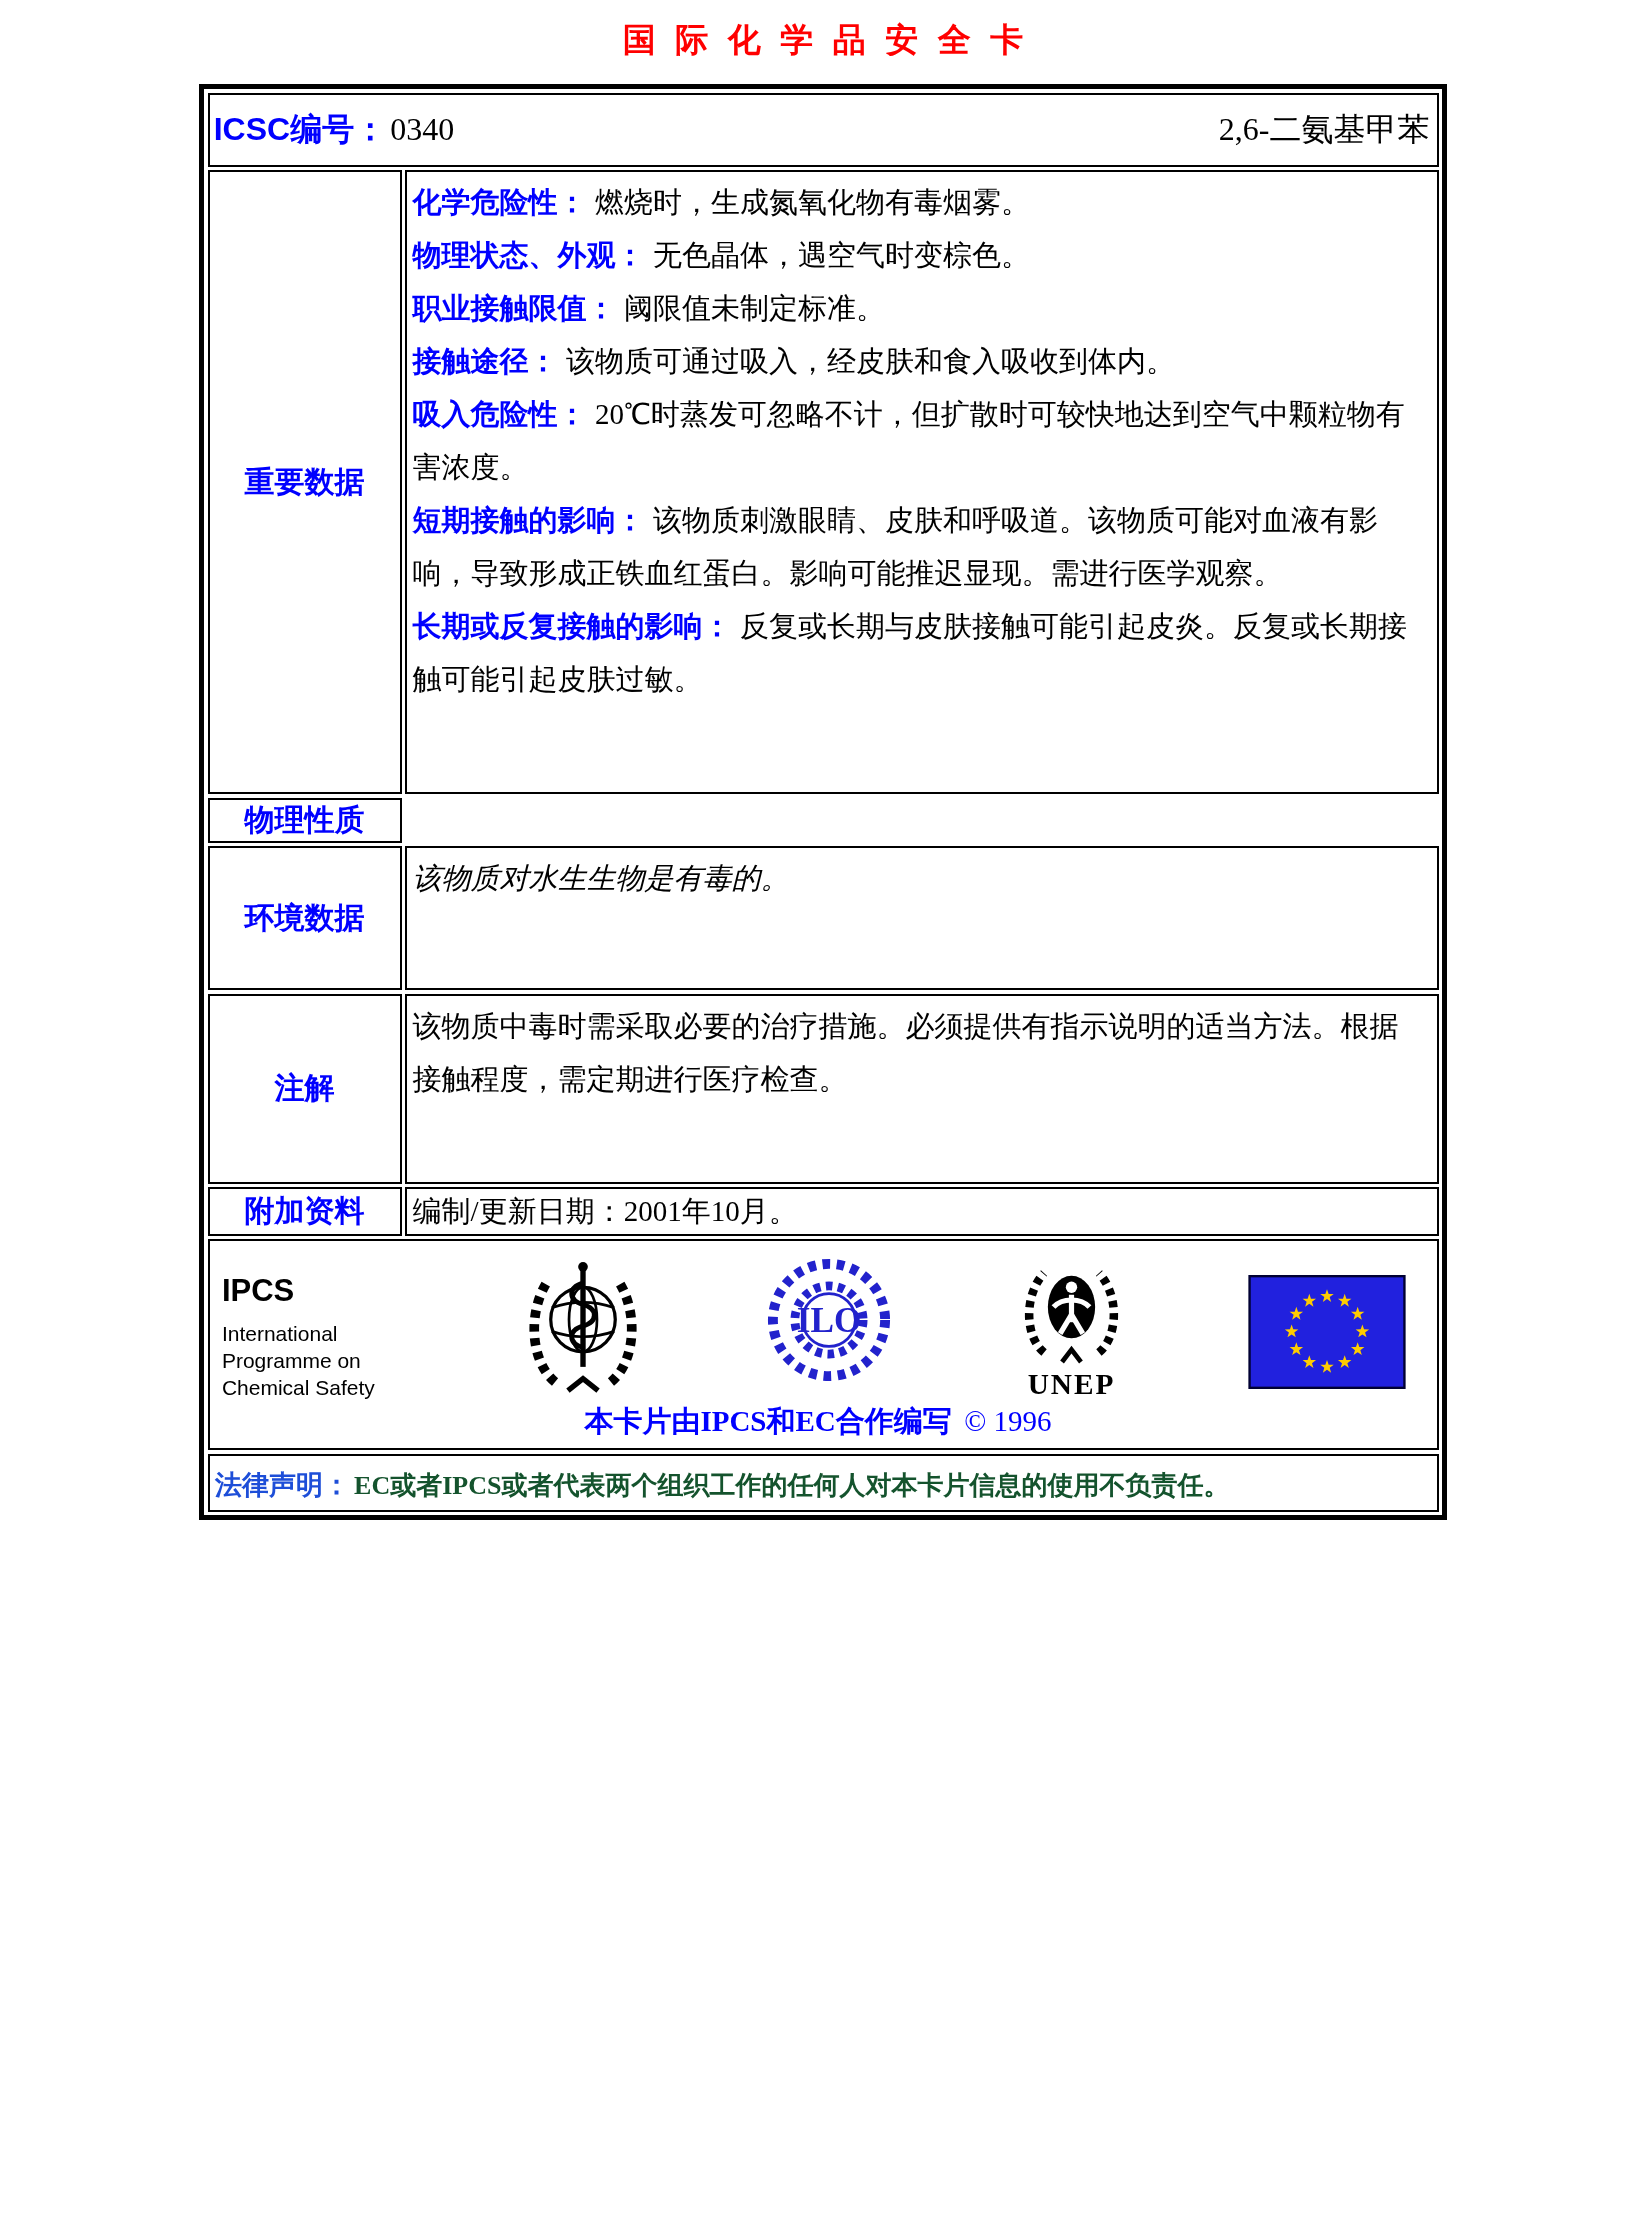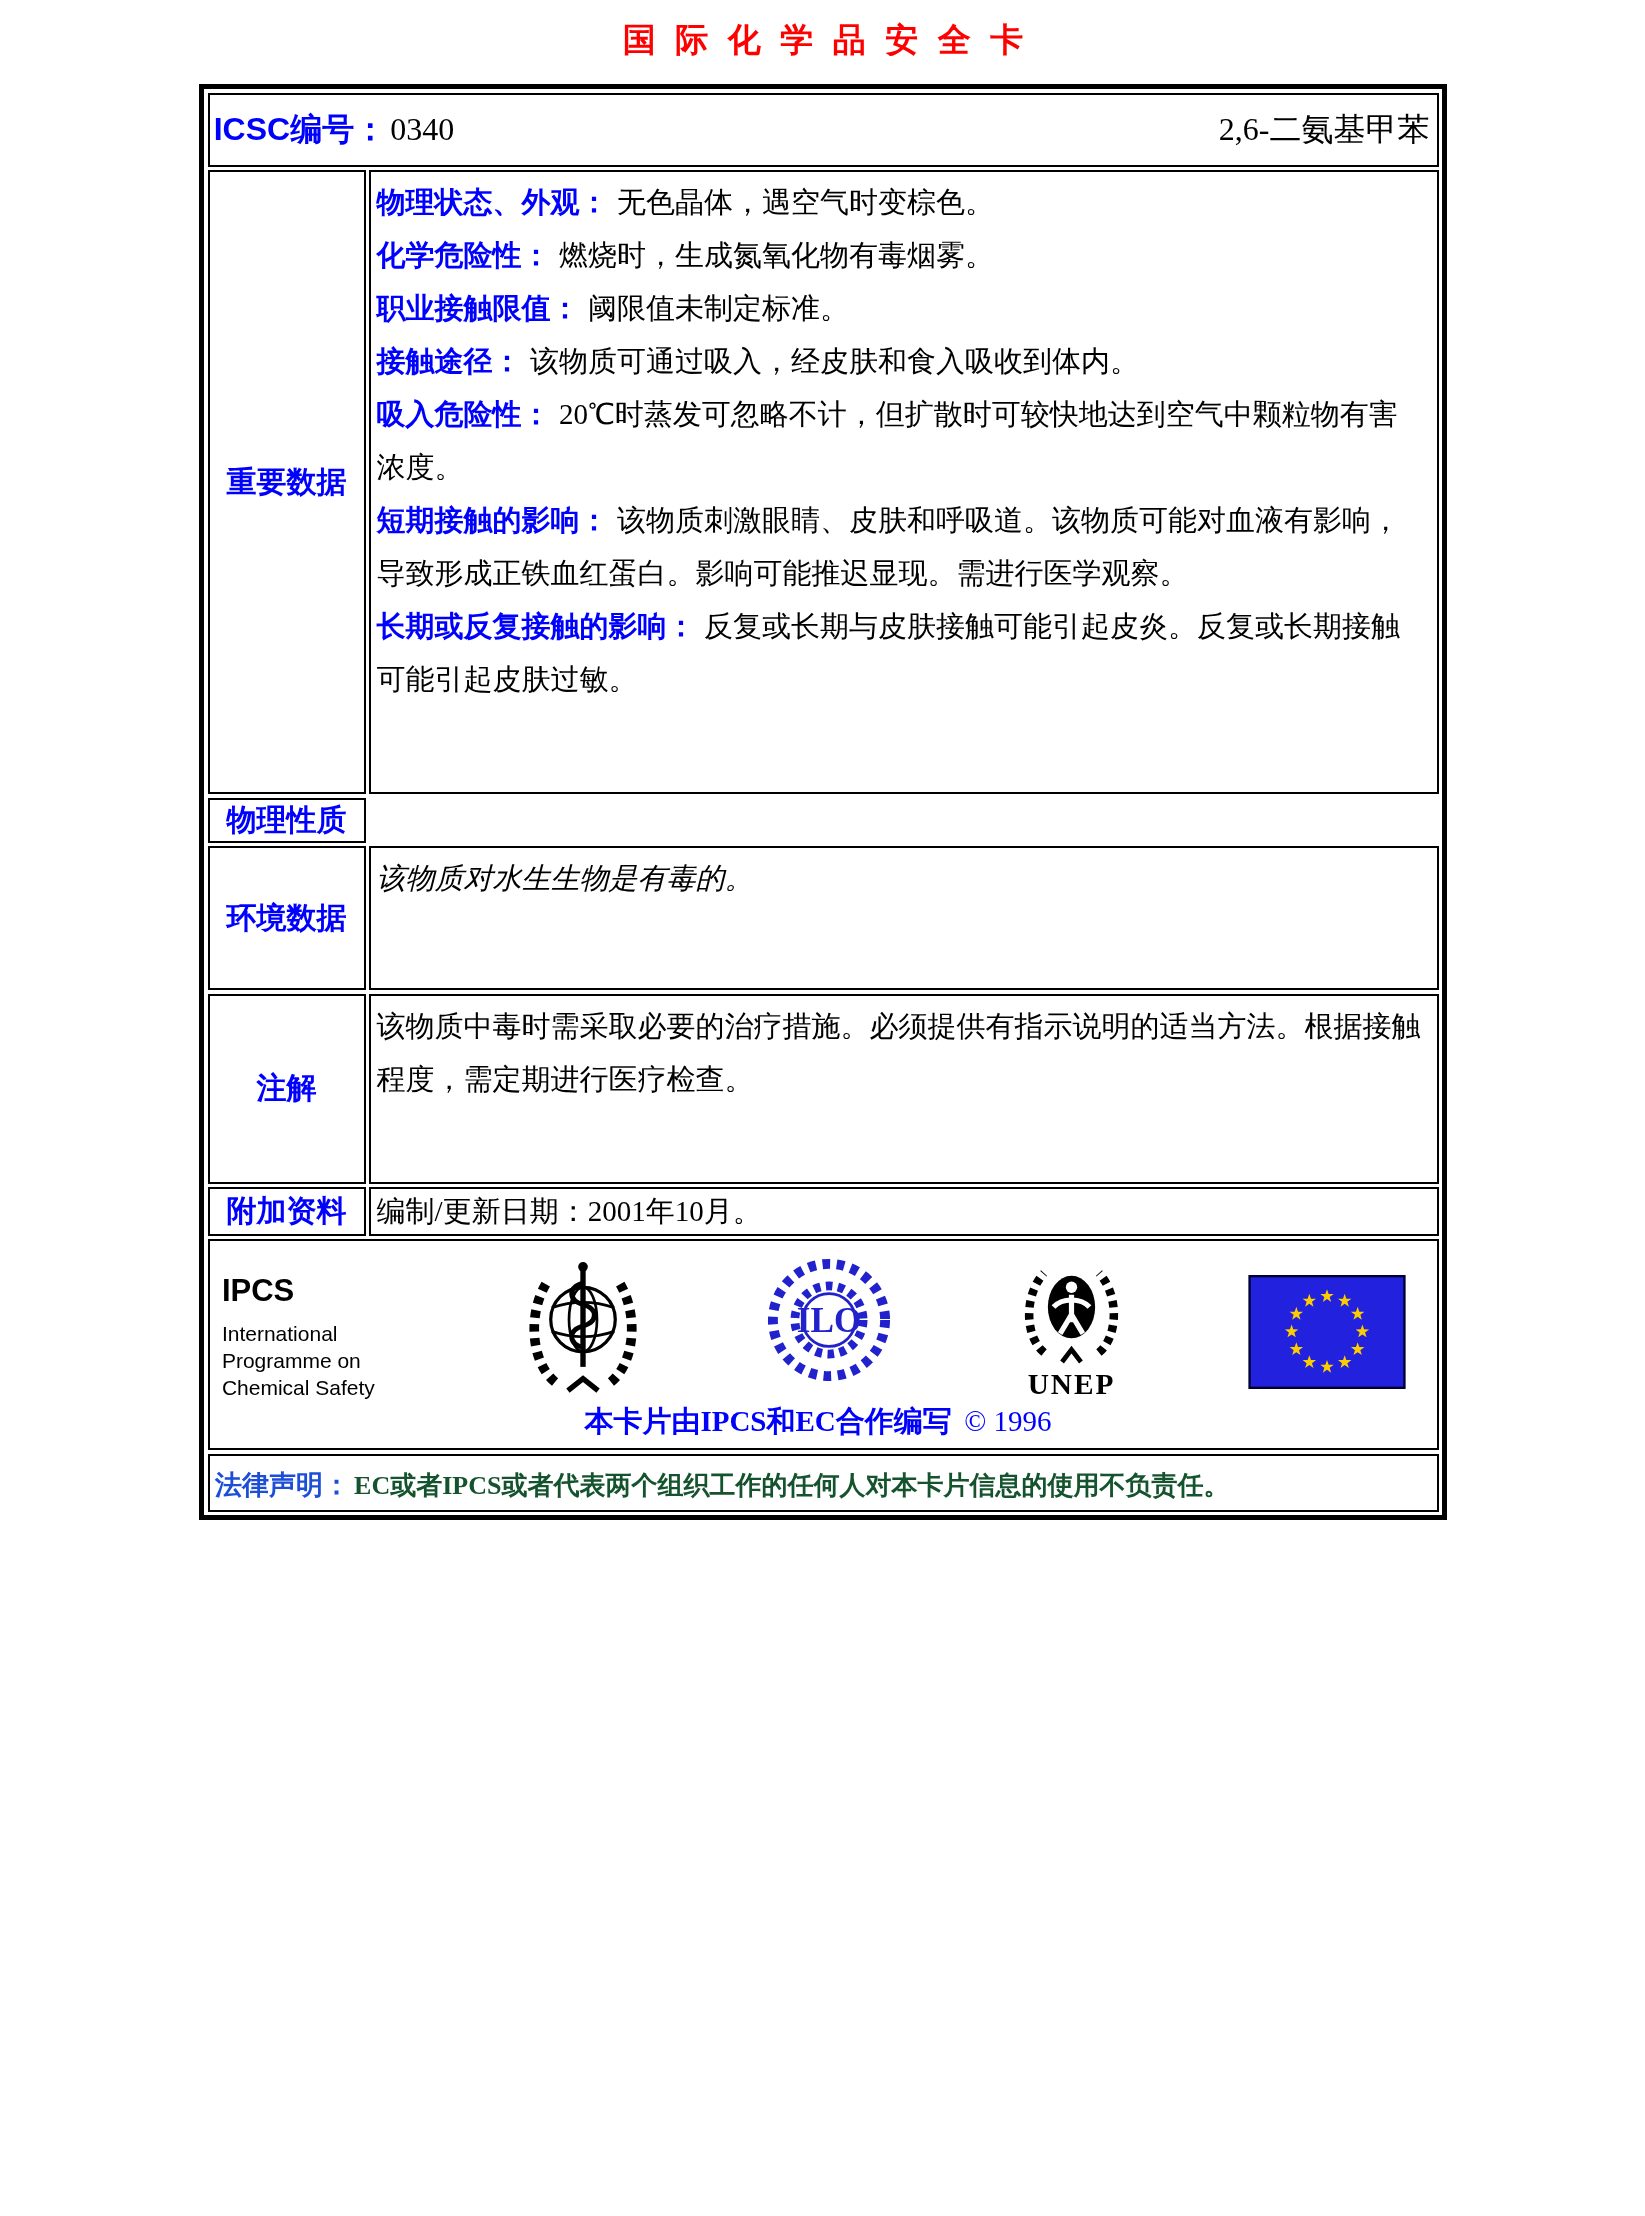--- a/index.html
+++ b/index.html
@@ -25,21 +25,21 @@
     border: 5.6px solid #000;
     padding: 3.5px;
     background: #fff;
   }
 
   .row { display: flex; align-items: stretch; gap: 3.5px; margin-bottom: 3.5px; }
   .row:last-child { margin-bottom: 0; }
   .cell { border: 2.1px solid #000; background: #fff; }
 
   .label-cell {
-    width: 158px; flex: none;
+    width: 194px; flex: none;
     display: flex; align-items: center; justify-content: center;
     font-family: "Liberation Sans", sans-serif;
     font-weight: bold; font-size: 30px;
     color: var(--label-blue, #00f);
     text-align: right;
   }
   .content-cell { flex: 1 1 auto; padding: 4.2px 11px 7px 5.6px; }
 
   .r-header .cell {
     flex: 1 1 auto; min-height: 74px;
@@ -126,22 +126,22 @@
         </span>
         <span class="chem-name">2,6-二氨基甲苯</span>
       </div>
     </div>
 
     <div class="row r-s1">
       <div class="cell label-cell">
         <span>重要数据</span>
       </div>
       <div class="cell content-cell">
+        <div class="item"><span class="k">化学危险性：</span><span class="v">燃烧时，生成氮氧化物有毒烟雾。</span></div>
         <div class="item"><span class="k">物理状态、外观：</span><span class="v">无色晶体，遇空气时变棕色。</span></div>
-        <div class="item"><span class="k">化学危险性：</span><span class="v">燃烧时，生成氮氧化物有毒烟雾。</span></div>
         <div class="item"><span class="k">职业接触限值：</span><span class="v">阈限值未制定标准。</span></div>
         <div class="item"><span class="k">接触途径：</span><span class="v">该物质可通过吸入，经皮肤和食入吸收到体内。</span></div>
         <div class="item"><span class="k">吸入危险性：</span><span class="v">20℃时蒸发可忽略不计，但扩散时可较快地达到空气中颗粒物有害浓度。</span></div>
         <div class="item"><span class="k">短期接触的影响：</span><span class="v">该物质刺激眼睛、皮肤和呼吸道。该物质可能对血液有影响，导致形成正铁血红蛋白。影响可能推迟显现。需进行医学观察。</span></div>
         <div class="item"><span class="k">长期或反复接触的影响：</span><span class="v">反复或长期与皮肤接触可能引起皮炎。反复或长期接触可能引起皮肤过敏。</span></div>
       </div>
     </div>
 
     <div class="row r-s2">
       <div class="cell label-cell">

